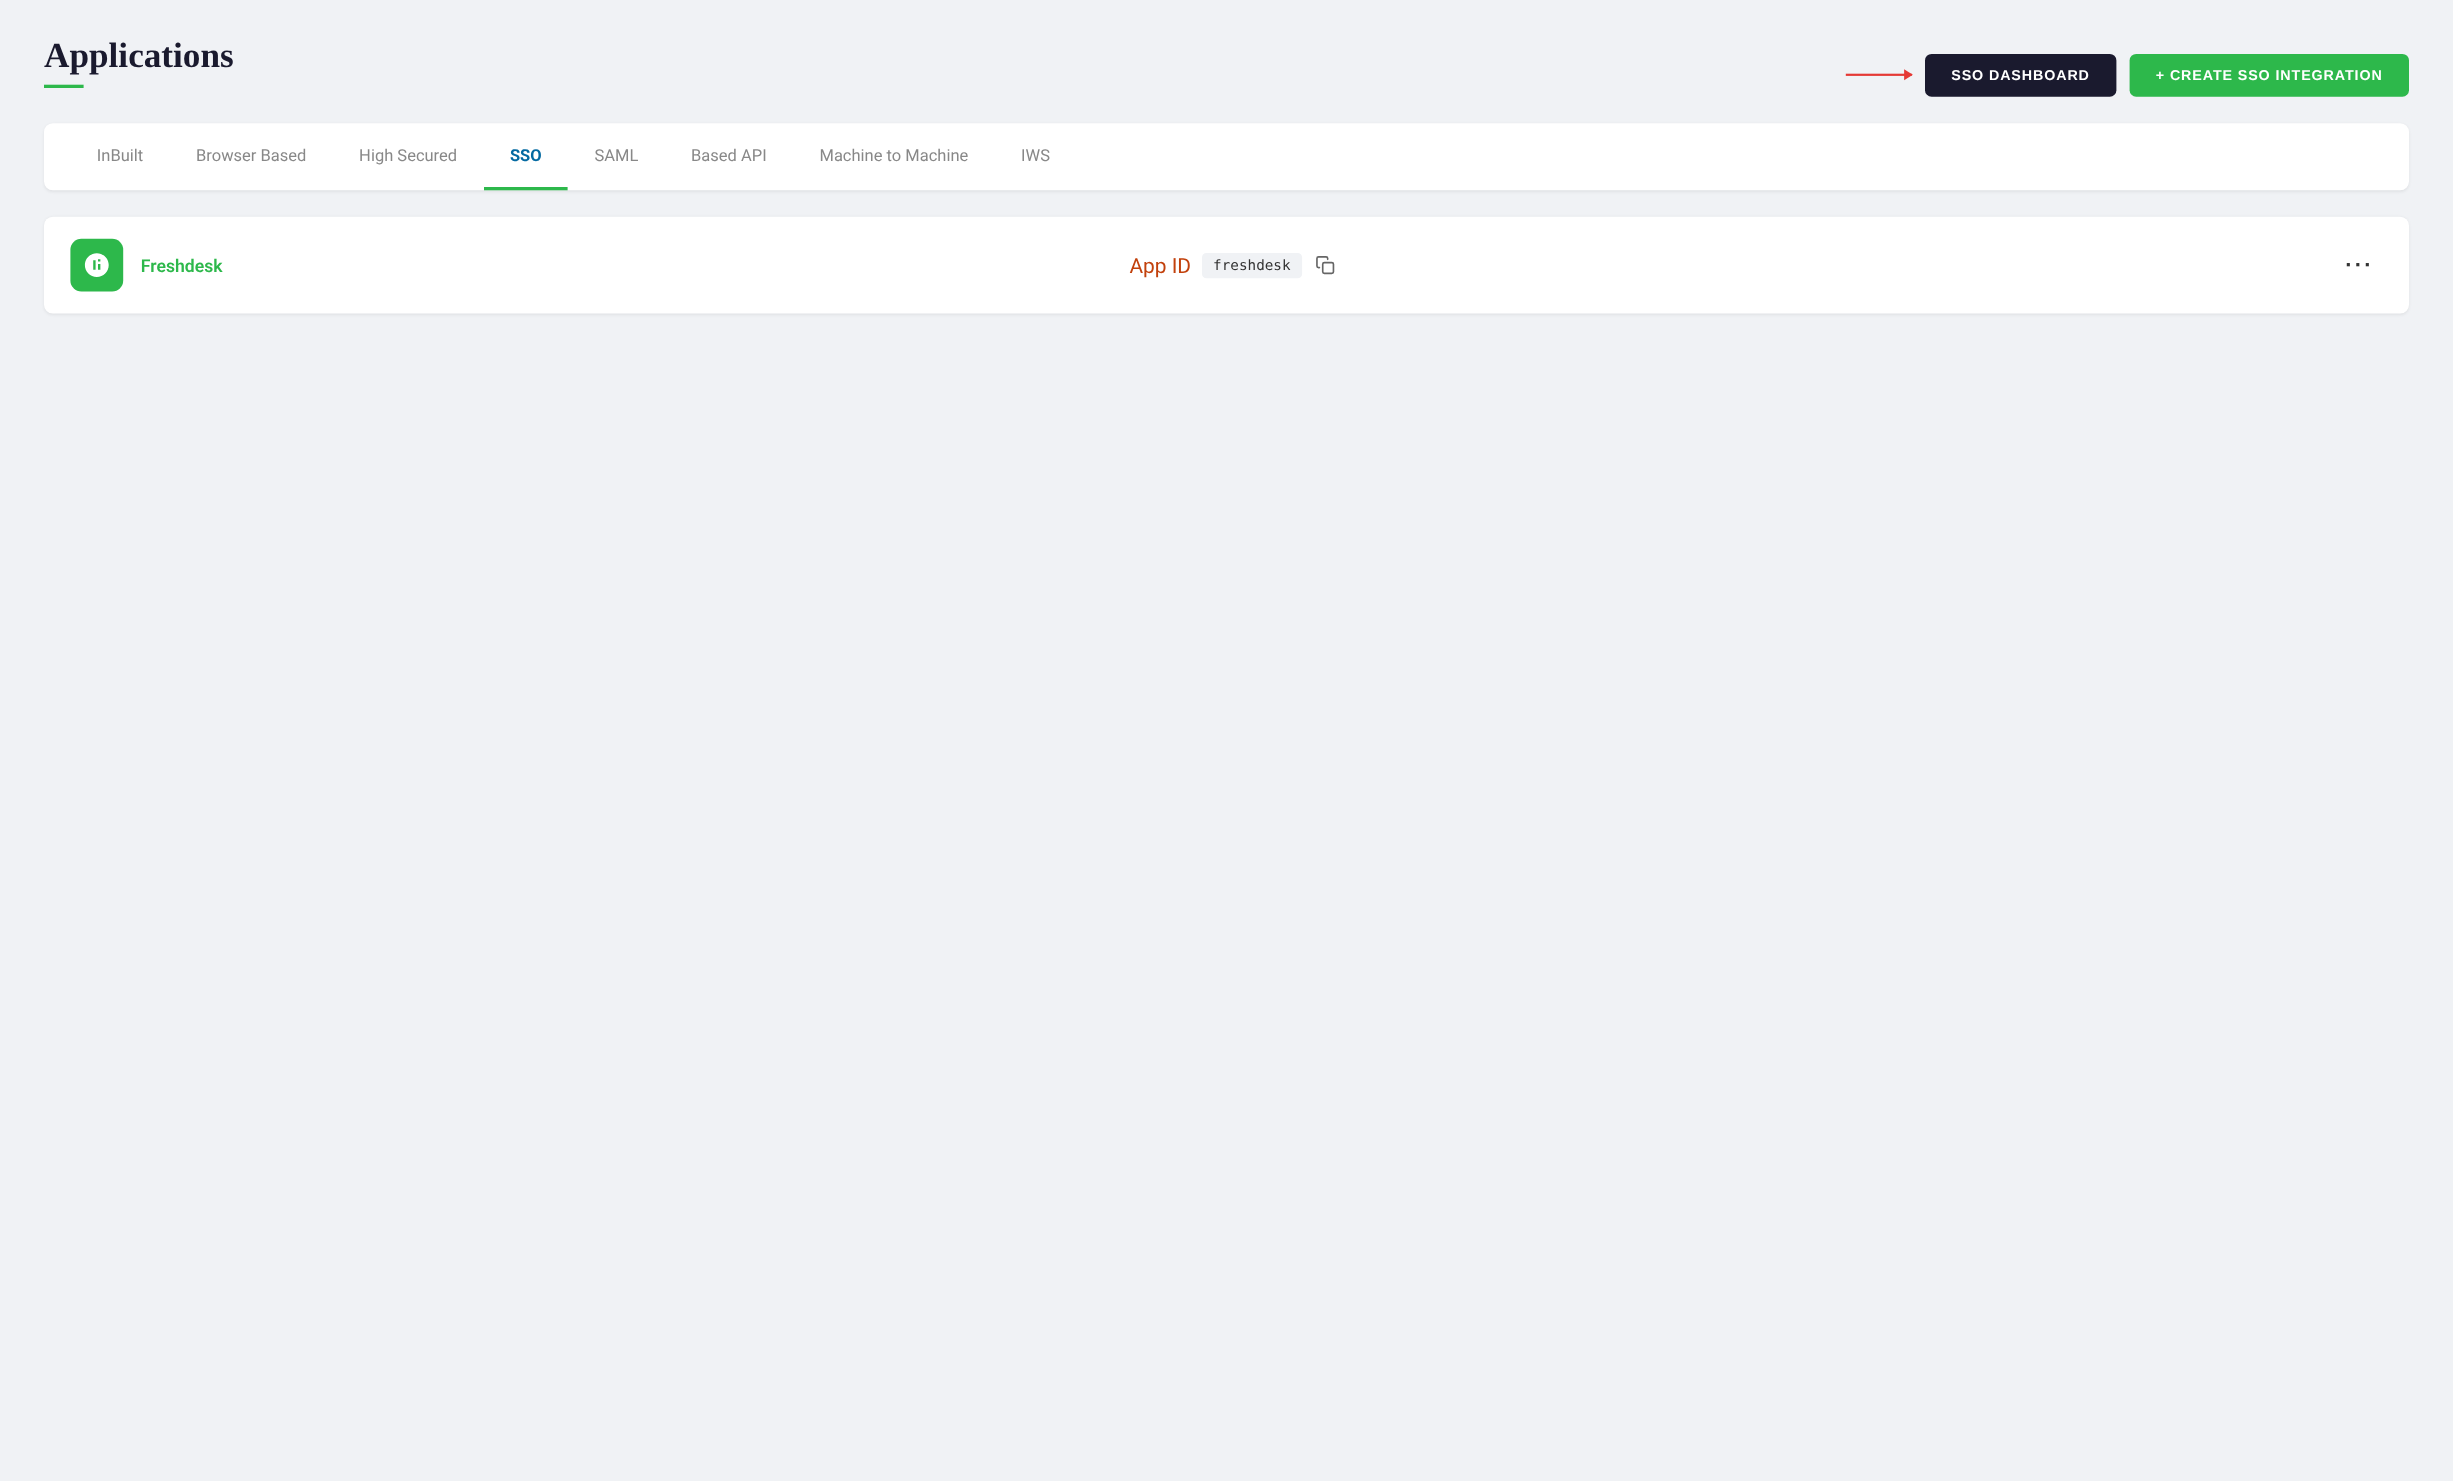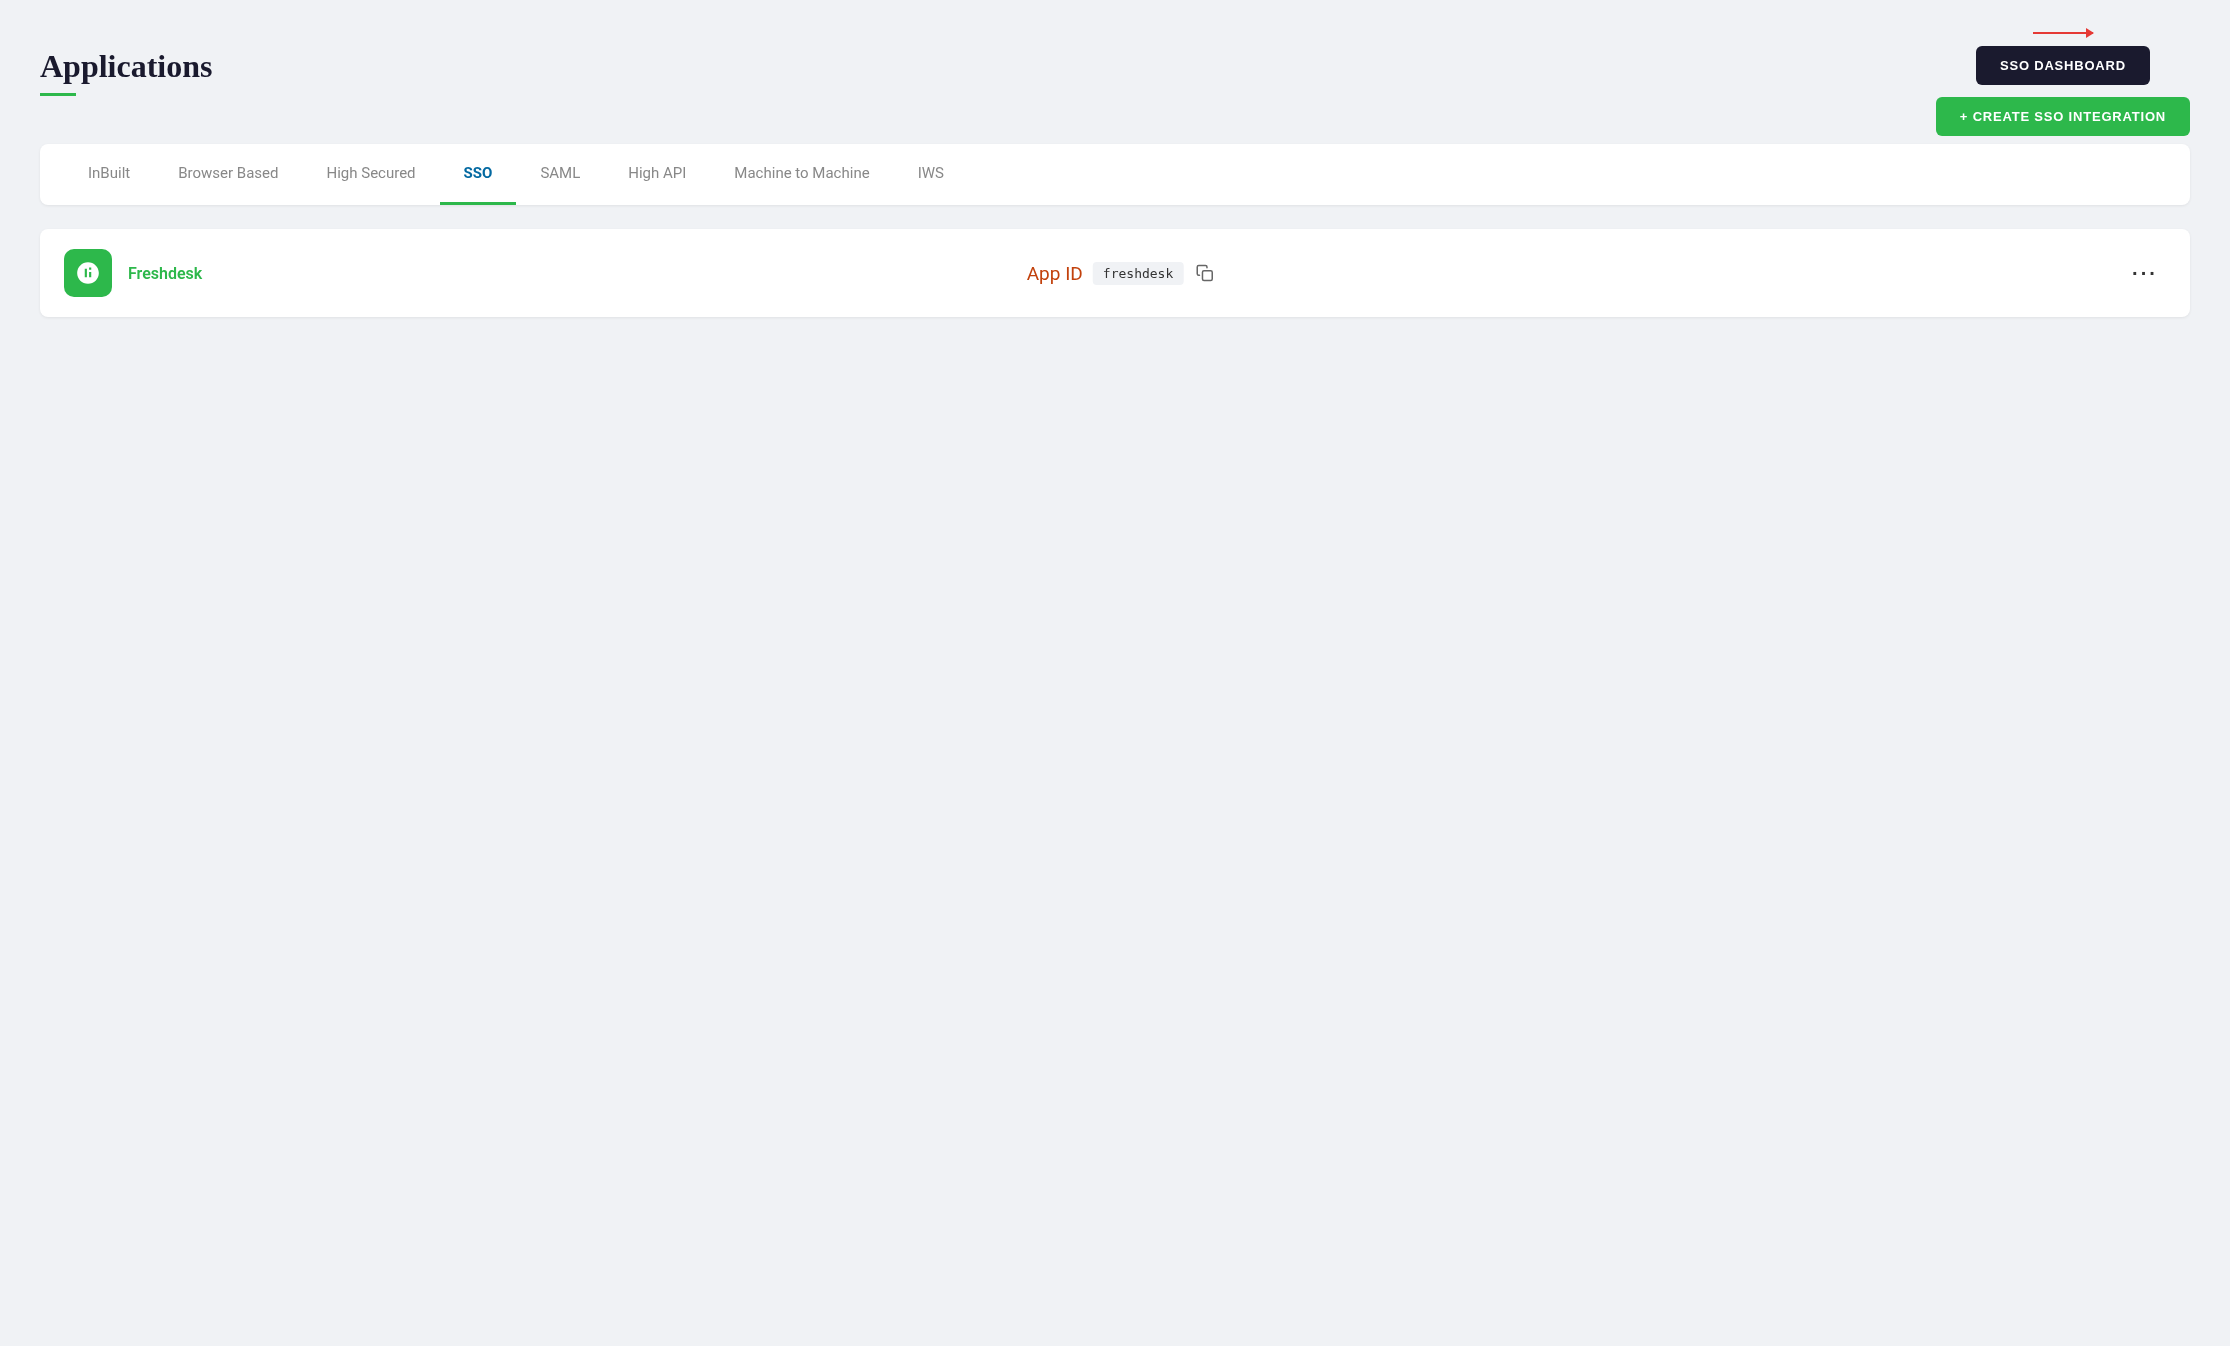--- a/index.html
+++ b/index.html
@@ -33,21 +33,20 @@
       width: 36px;
       height: 3px;
       background: #2db84b;
       margin-top: 8px;
       margin-bottom: 24px;
     }
     .header-buttons {
       display: flex;
       gap: 12px;
       align-items: center;
-      flex-direction: column;
     }
     .arrow-indicator {
       display: flex;
       align-items: center;
       gap: 4px;
     }
     .arrow-line {
       width: 60px;
       height: 2px;
       background: #e53935;
@@ -247,21 +246,21 @@
     </div>
   </div>
 
   <div class="tabs-container">
     <div class="tabs">
       <div class="tab">InBuilt</div>
       <div class="tab">Browser Based</div>
       <div class="tab">High Secured</div>
       <div class="tab active">SSO</div>
       <div class="tab">SAML</div>
-      <div class="tab">High API</div>
+      <div class="tab">Based API</div>
       <div class="tab">Machine to Machine</div>
       <div class="tab">IWS</div>
     </div>
   </div>
 
 
   <div class="app-list">
     <div class="app-item">
       <div class="app-row">
         <div class="app-left">

